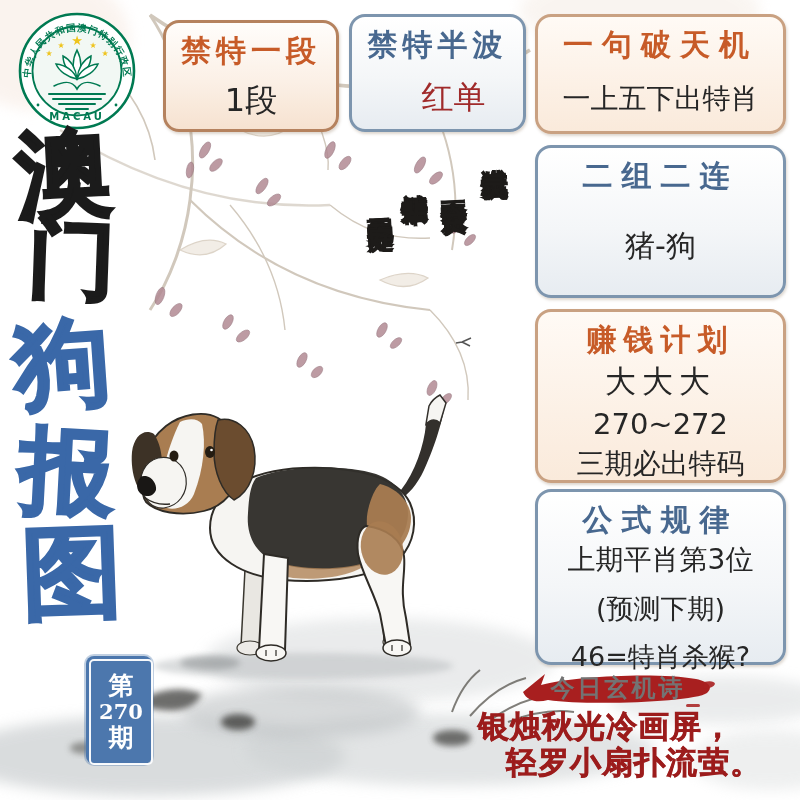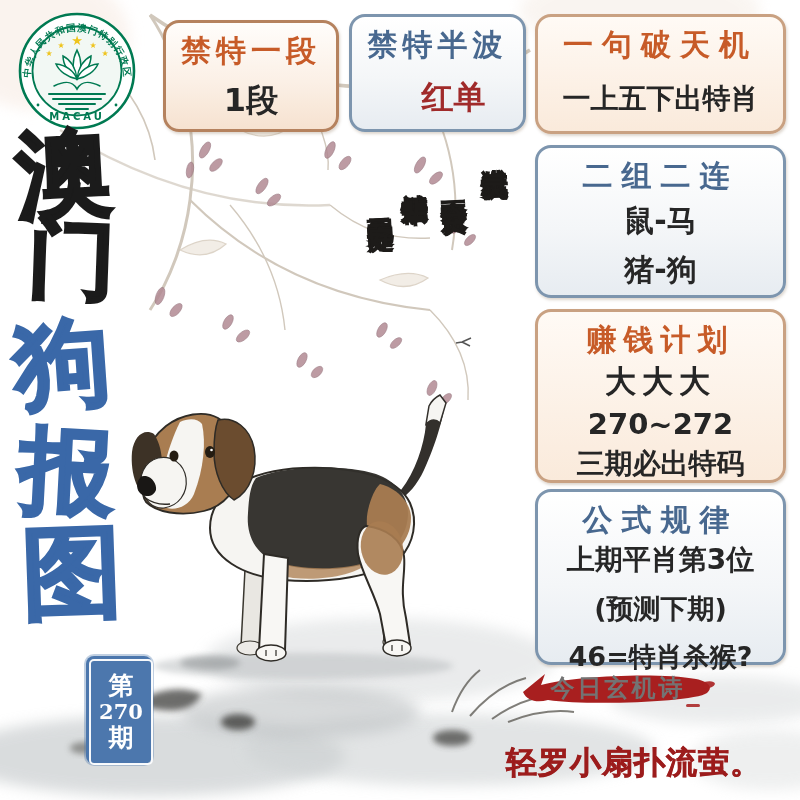--- a/index.html
+++ b/index.html
@@ -22,21 +22,21 @@
   
   .panel{position:absolute;border-radius:16px;display:flex;flex-direction:column;
          align-items:center;box-shadow:1px 2px 3px rgba(120,90,60,.25);}
   .panel.orange{border:3px solid #b5825e;background:linear-gradient(180deg,#fffdfb 0%,#fbf0e6 55%,#f6e2d0 100%);}
   .panel.tan{border:3px solid #c9a182;background:linear-gradient(180deg,#fffaf5 0%,#faeadb 100%);}
   .panel.blue{border:3px solid #7d95ae;background:linear-gradient(180deg,#ffffff 0%,#f4f6f8 55%,#e7ecf1 100%);}
   .panel .hd{font-weight:800;margin-top:8px;}
   .hd-orange{color:#c75b28;font-size:30px;letter-spacing:5px;}
   .hd-blue{color:#48688f;font-size:30px;letter-spacing:5px;}
   .panel .bd{flex:1;display:flex;flex-direction:column;align-items:center;justify-content:center;}
-  .ln{color:#262626;font-weight:700;}
+  .ln{color:#262626;font-weight:400;}
   .ln-red{color:#a02a2a;margin-left:32px;}
 
   
   .seal{position:absolute;left:86px;top:656px;width:66px;height:108px;background:#4c77ad;
         border-radius:8px;box-shadow:0 0 0 2px rgba(76,119,173,.35);padding:3px;box-sizing:border-box;}
   .seal-in{width:100%;height:100%;border:2px solid rgba(255,255,255,.95);border-radius:5px;
            display:flex;flex-direction:column;align-items:center;justify-content:center;
            color:#fff;font-family:"DejaVu Serif","Liberation Serif",serif;font-weight:800;line-height:1.12;}
   .seal-ch{font-size:25px;}
   .seal-num{font-size:21px;letter-spacing:0;}
@@ -301,21 +301,20 @@
   <div class="panel tan" style="left:535px;top:14px;width:245px;height:114px">
     <div class="hd hd-orange" style="letter-spacing:9px">一句破天机</div>
     <div class="bd">
         <div class="ln" style="font-size:28px">一上五下出特肖</div>
       </div>
   </div>
 
   <div class="panel blue" style="left:535px;top:145px;width:245px;height:147px">
     <div class="hd hd-blue" style="letter-spacing:9px">二组二连</div>
     <div class="bd" style="gap:8px">
-      <div class="ln" style="font-size:30px">鼠-马</div>
       <div class="ln" style="font-size:30px">猪-狗</div>
     </div>
   </div>
 
   <div class="panel tan" style="left:535px;top:309px;width:245px;height:168px">
     <div class="hd hd-orange" style="letter-spacing:7px">赚钱计划</div>
     <div class="bd" style="gap:4px">
       <div class="ln" style="font-size:31px;letter-spacing:6px">大大大</div>
       <div class="ln" style="font-size:29px">270~272</div>
       <div class="ln" style="font-size:28px">三期必出特码</div>
@@ -340,16 +339,17 @@
   </div>
 
   <div class="banner">
     <svg width="200" height="40" viewBox="0 0 200 40">
       <path d="M5,22 L27,4 L23,15 C55,6 140,2 178,9 C192,12 195,18 189,23 C177,32 70,36 30,30 C19,33 9,31 5,22 Z" fill="#a81f1f"></path>
       <path d="M186,12 q10,-2 11,2 q-2,5 -12,4 Z" fill="#a81f1f" opacity=".9"></path>
       <rect x="168" y="34" width="14" height="3" rx="1.5" fill="#a81f1f" opacity=".85"></rect>
     </svg>
     <div class="banner-label">今日玄机诗</div>
   </div>
+  <div class="m-line" style="left:478px;top:706px">银烛秋光冷画屏，</div>
   <div class="m-line" style="left:506px;top:742px">轻罗小扇扑流萤。</div>
 
 
 </div>
 
 </body></html>

